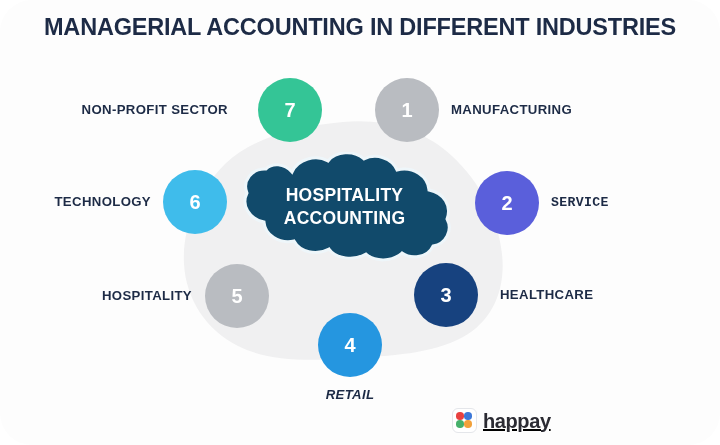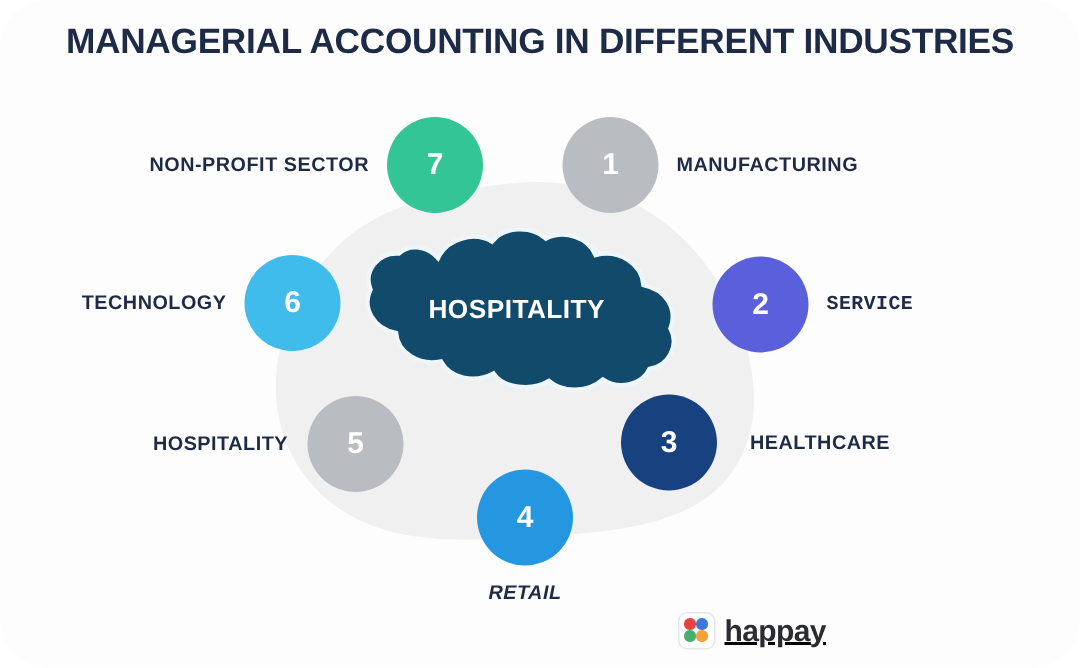--- a/index.html
+++ b/index.html
@@ -172,20 +172,21 @@
                C160 110 143 110 134 102
                C122 109 104 107 97 97
                C84 104 68 100 62 89
                C47 92 33 83 32 70
                C17 67 9 53 15 41
                C10 29 20 16 34 17
                C40 11 52 11 60 20 Z" fill="#114a6b" stroke="#eef6fa" stroke-width="3"></path>
     </svg>
     <div class="cloud-text" style="color: rgb(255, 255, 255);">
       <span>HOSPITALITY</span>
+      <span>ACCOUNTING</span>
     </div>
   </div>
 
   <div id="nodes-layer">
       <div class="node" style="left: 375px; top: 78px; background: rgb(185, 188, 193);">
         <span>1</span>
       </div>
       <div class="label right" style="left: 451px; top: 102px;">MANUFACTURING</div>
       <div class="node" style="left: 475px; top: 171px; background: rgb(90, 95, 219);">
         <span>2</span>
@@ -203,21 +204,21 @@
         <span>5</span>
       </div>
       <div class="label left" style="right: 528px; top: 288px;">HOSPITALITY</div>
       <div class="node" style="left: 163px; top: 170px; background: rgb(63, 188, 235);">
         <span>6</span>
       </div>
       <div class="label left" style="right: 569px; top: 194px;">TECHNOLOGY</div>
       <div class="node" style="left: 258px; top: 78px; background: rgb(52, 197, 150);">
         <span>7</span>
       </div>
-      <div class="label left" style="right: 474px; top: 102px;">NON-PROFIT SECTOR</div>
+      <div class="label left" style="right: 492px; top: 102px;">NON-PROFIT SECTOR</div>
     </div>
 
   <div class="logo">
     <div class="logo-mark" id="logo-mark">
         <span class="logo-dot" style="background: rgb(232, 65, 63); left: 3px; top: 3px;"></span>
         <span class="logo-dot" style="background: rgb(60, 120, 216); left: 11px; top: 3px;"></span>
         <span class="logo-dot" style="background: rgb(70, 176, 107); left: 3px; top: 11px;"></span>
         <span class="logo-dot" style="background: rgb(242, 161, 59); left: 11px; top: 11px;"></span>
       </div>
     <div class="logo-text">happay</div>

